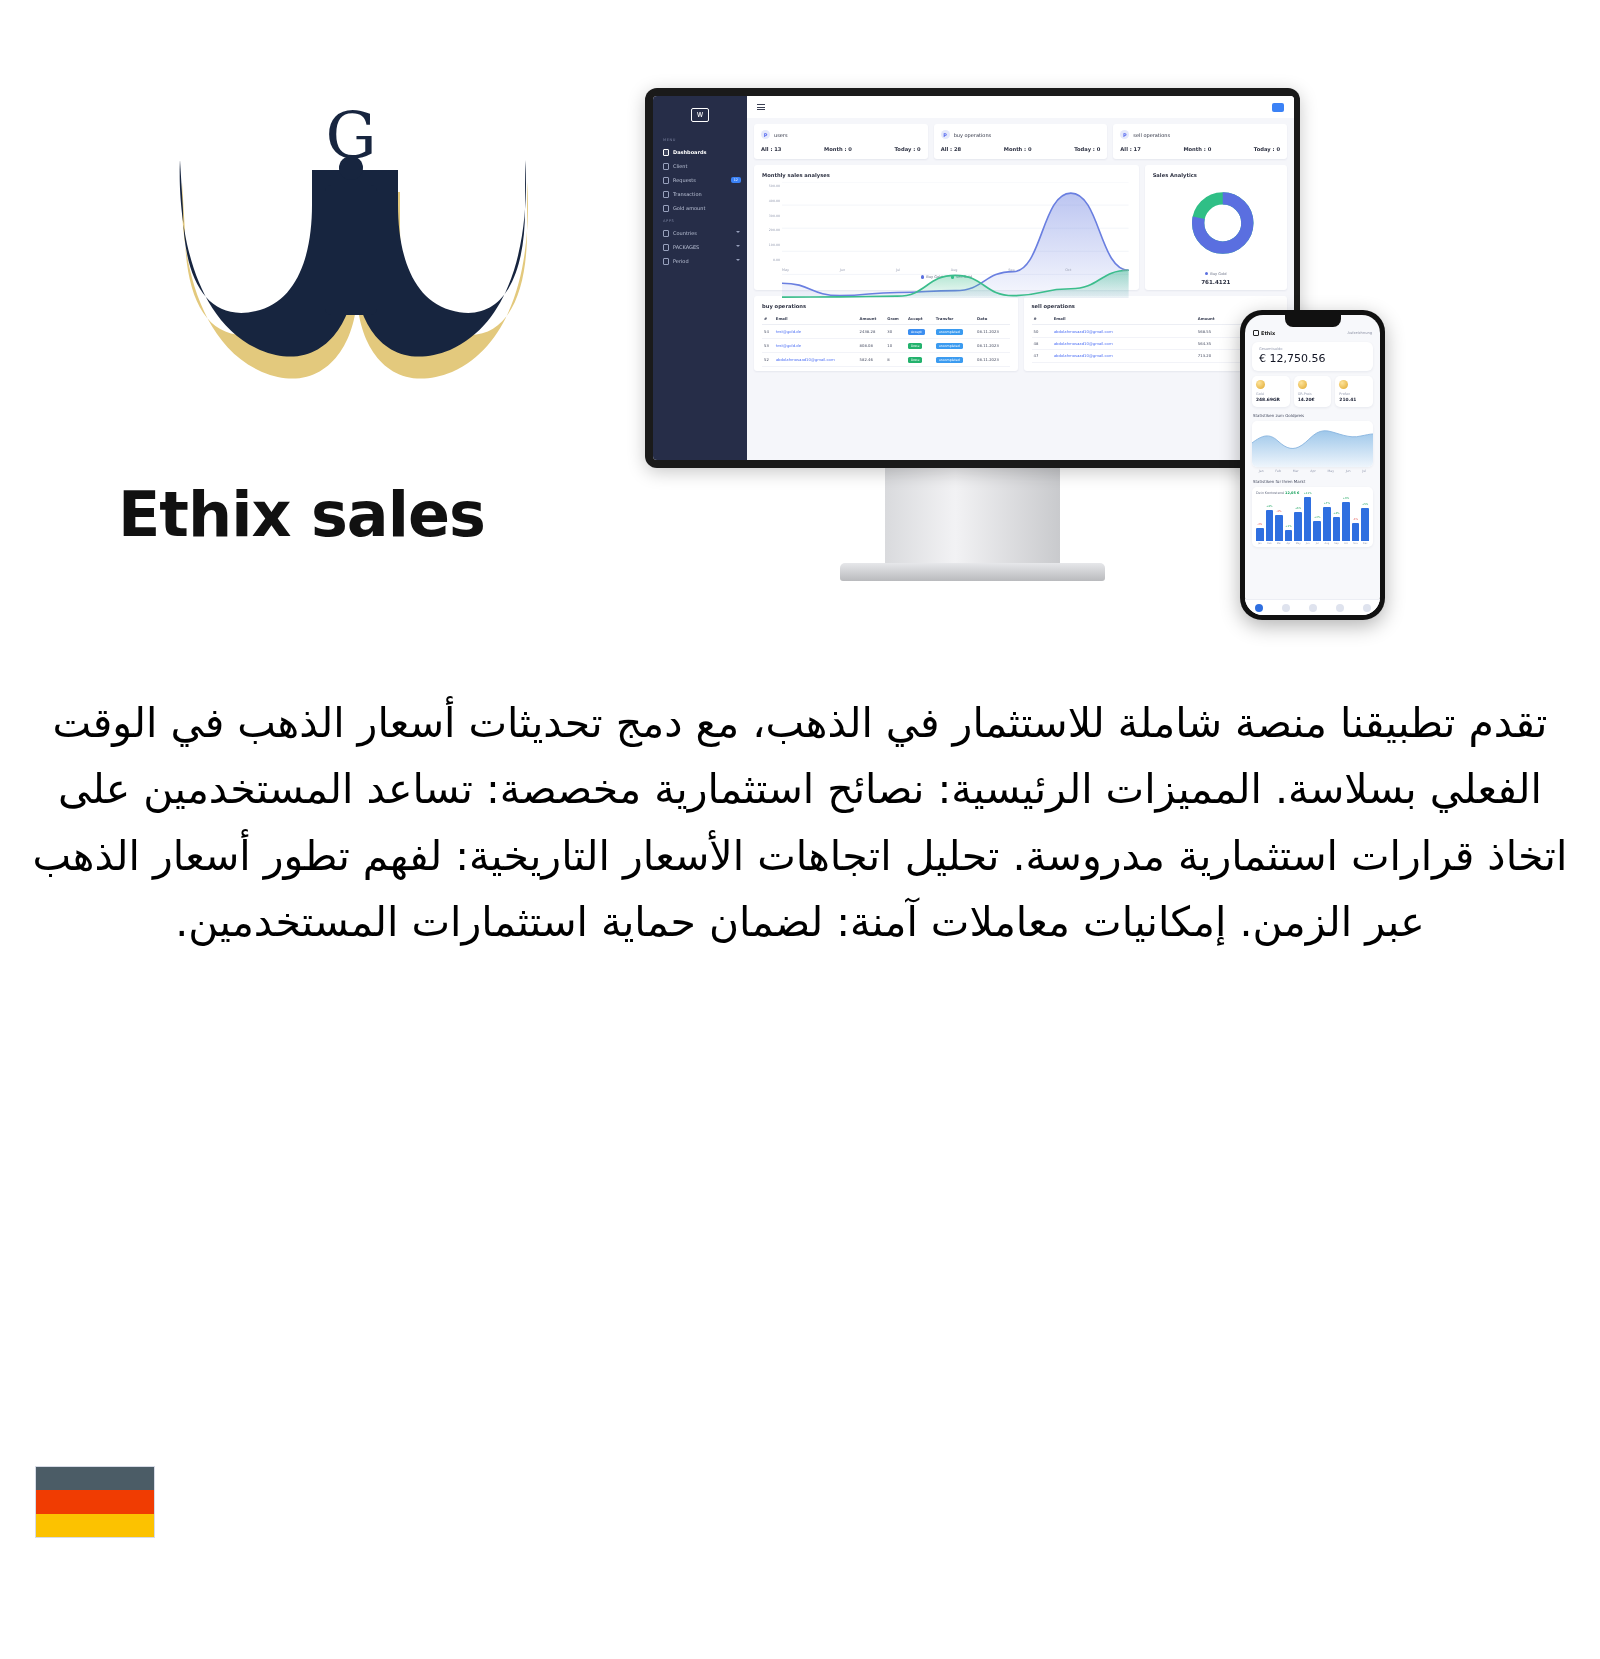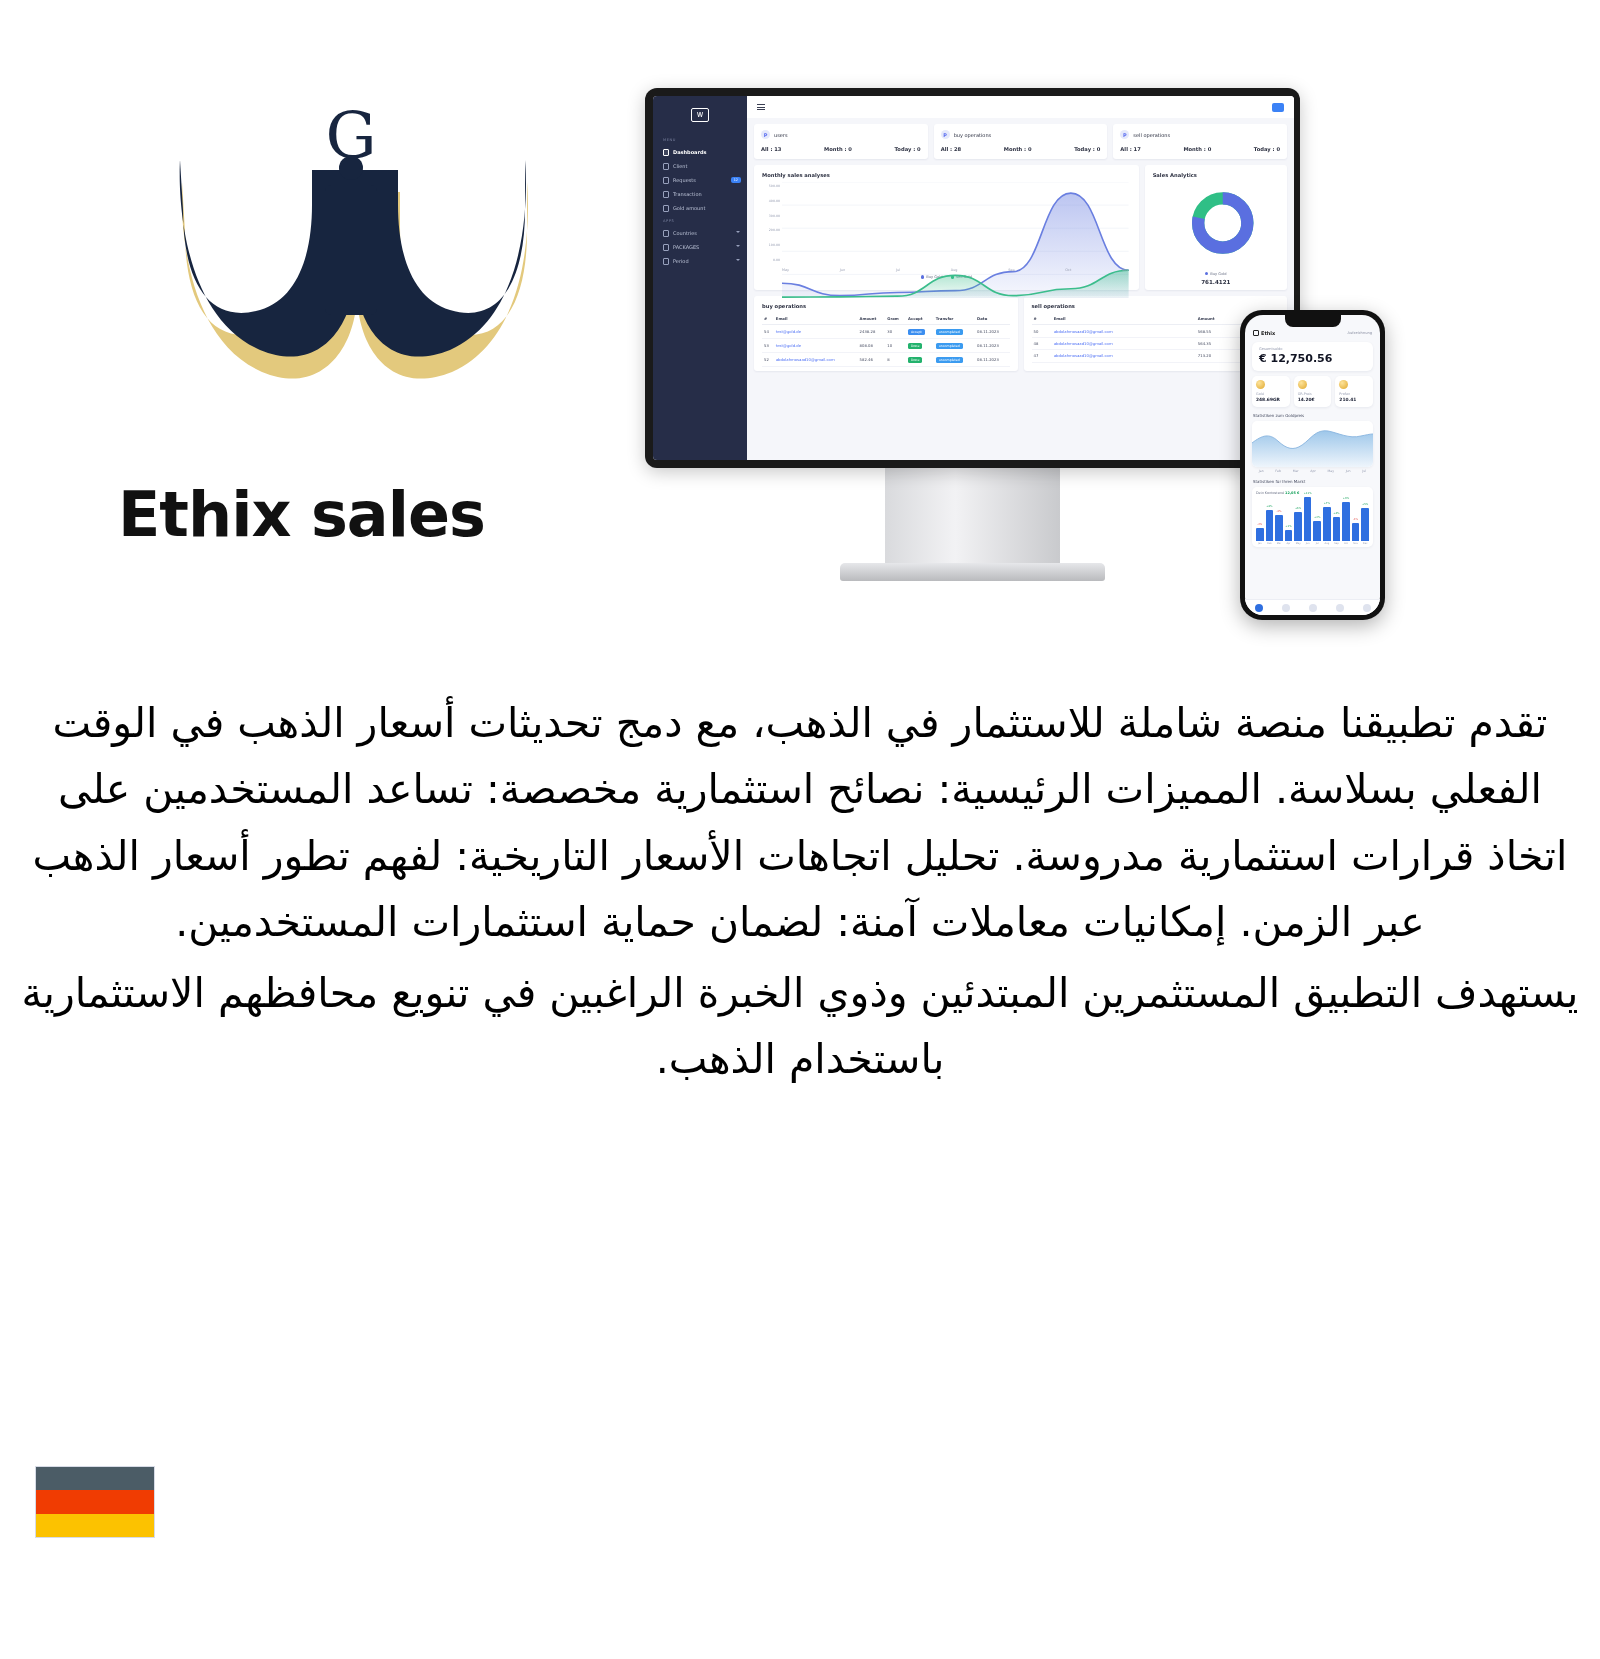--- a/index.html
+++ b/index.html
@@ -116,21 +116,21 @@
   #notch { position:absolute; left:50%; transform:translateX(-50%); top:0;
            width:56px; height:12px; background:#111; border-radius:0 0 8px 8px; z-index:3;}
   .ph-top { display:flex; align-items:center; justify-content:space-between;
             padding:15px 8px 4px 8px; font-size:5px; color:#222; font-weight:bold; }
   .ph-top .lg { display:flex; align-items:center; gap:2px; }
   .ph-top .lgmark { width:6px;height:6px;border:.8px solid #222;border-radius:1px;}
   .ph-sub { font-size:3.6px; color:#8b90a3; font-weight:normal; }
   .ph-balance { background:#fff; border-radius:6px; margin:2px 7px 0 7px; padding:5px 7px 6px 7px;
                 box-shadow:0 1px 3px rgba(20,30,70,.07);}
   .ph-balance .lab { font-size:3.6px; color:#9aa0b4; }
-  .ph-balance .val { font-size:11px; font-weight:bold; color:#101322; margin-top:1px;}
+  .ph-balance .val { font-size:11px; font-weight:normal; color:#101322; margin-top:1px;}
   .ph-cards { display:flex; gap:4px; margin:5px 7px 0 7px; }
   .ph-mini { flex:1; background:#fff; border-radius:5px; padding:4px 4px 5px 4px;
              box-shadow:0 1px 3px rgba(20,30,70,.07); }
   .coin { width:9px; height:9px; border-radius:50%;
           background:radial-gradient(circle at 35% 32%, #fde39a, #e0a82e); margin-bottom:3px; }
   .ph-mini .lab { font-size:3.4px; color:#9aa0b4; }
   .ph-mini .val { font-size:4.4px; color:#1b2034; font-weight:bold; margin-top:1px;}
   .ph-secttl { font-size:4px; color:#454b60; margin:6px 8px 3px 8px; }
   .ph-chart { background:#fff; border-radius:5px; margin:0 7px; height:46px; position:relative;
               box-shadow:0 1px 3px rgba(20,30,70,.06); overflow:hidden;}
@@ -562,20 +562,19 @@
         <span class="nav-ic"></span>
         <span class="nav-ic"></span>
         <span class="nav-ic"></span>
       </div>
     </div>
   </div>
 </div>
 
 <div id="desc">
   <p>تقدم تطبيقنا منصة شاملة للاستثمار في الذهب، مع دمج تحديثات أسعار الذهب في الوقت الفعلي بسلاسة. المميزات الرئيسية: نصائح استثمارية مخصصة: تساعد المستخدمين على اتخاذ قرارات استثمارية مدروسة. تحليل اتجاهات الأسعار التاريخية: لفهم تطور أسعار الذهب عبر الزمن. إمكانيات معاملات آمنة: لضمان حماية استثمارات المستخدمين.</p>
-  <p>يستهدف التطبيق المستثمرين المبتدئين وذوي الخبرة الراغبين في تنويع محافظهم الاستثمارية باستخدام الذهب.</p>
 </div>
 
 <div id="flag">
   <div style="background: rgb(75, 92, 102);"></div>
   <div style="background: rgb(240, 60, 2);"></div>
   <div style="background: rgb(252, 194, 0);"></div>
 </div>
 
 </body></html>

